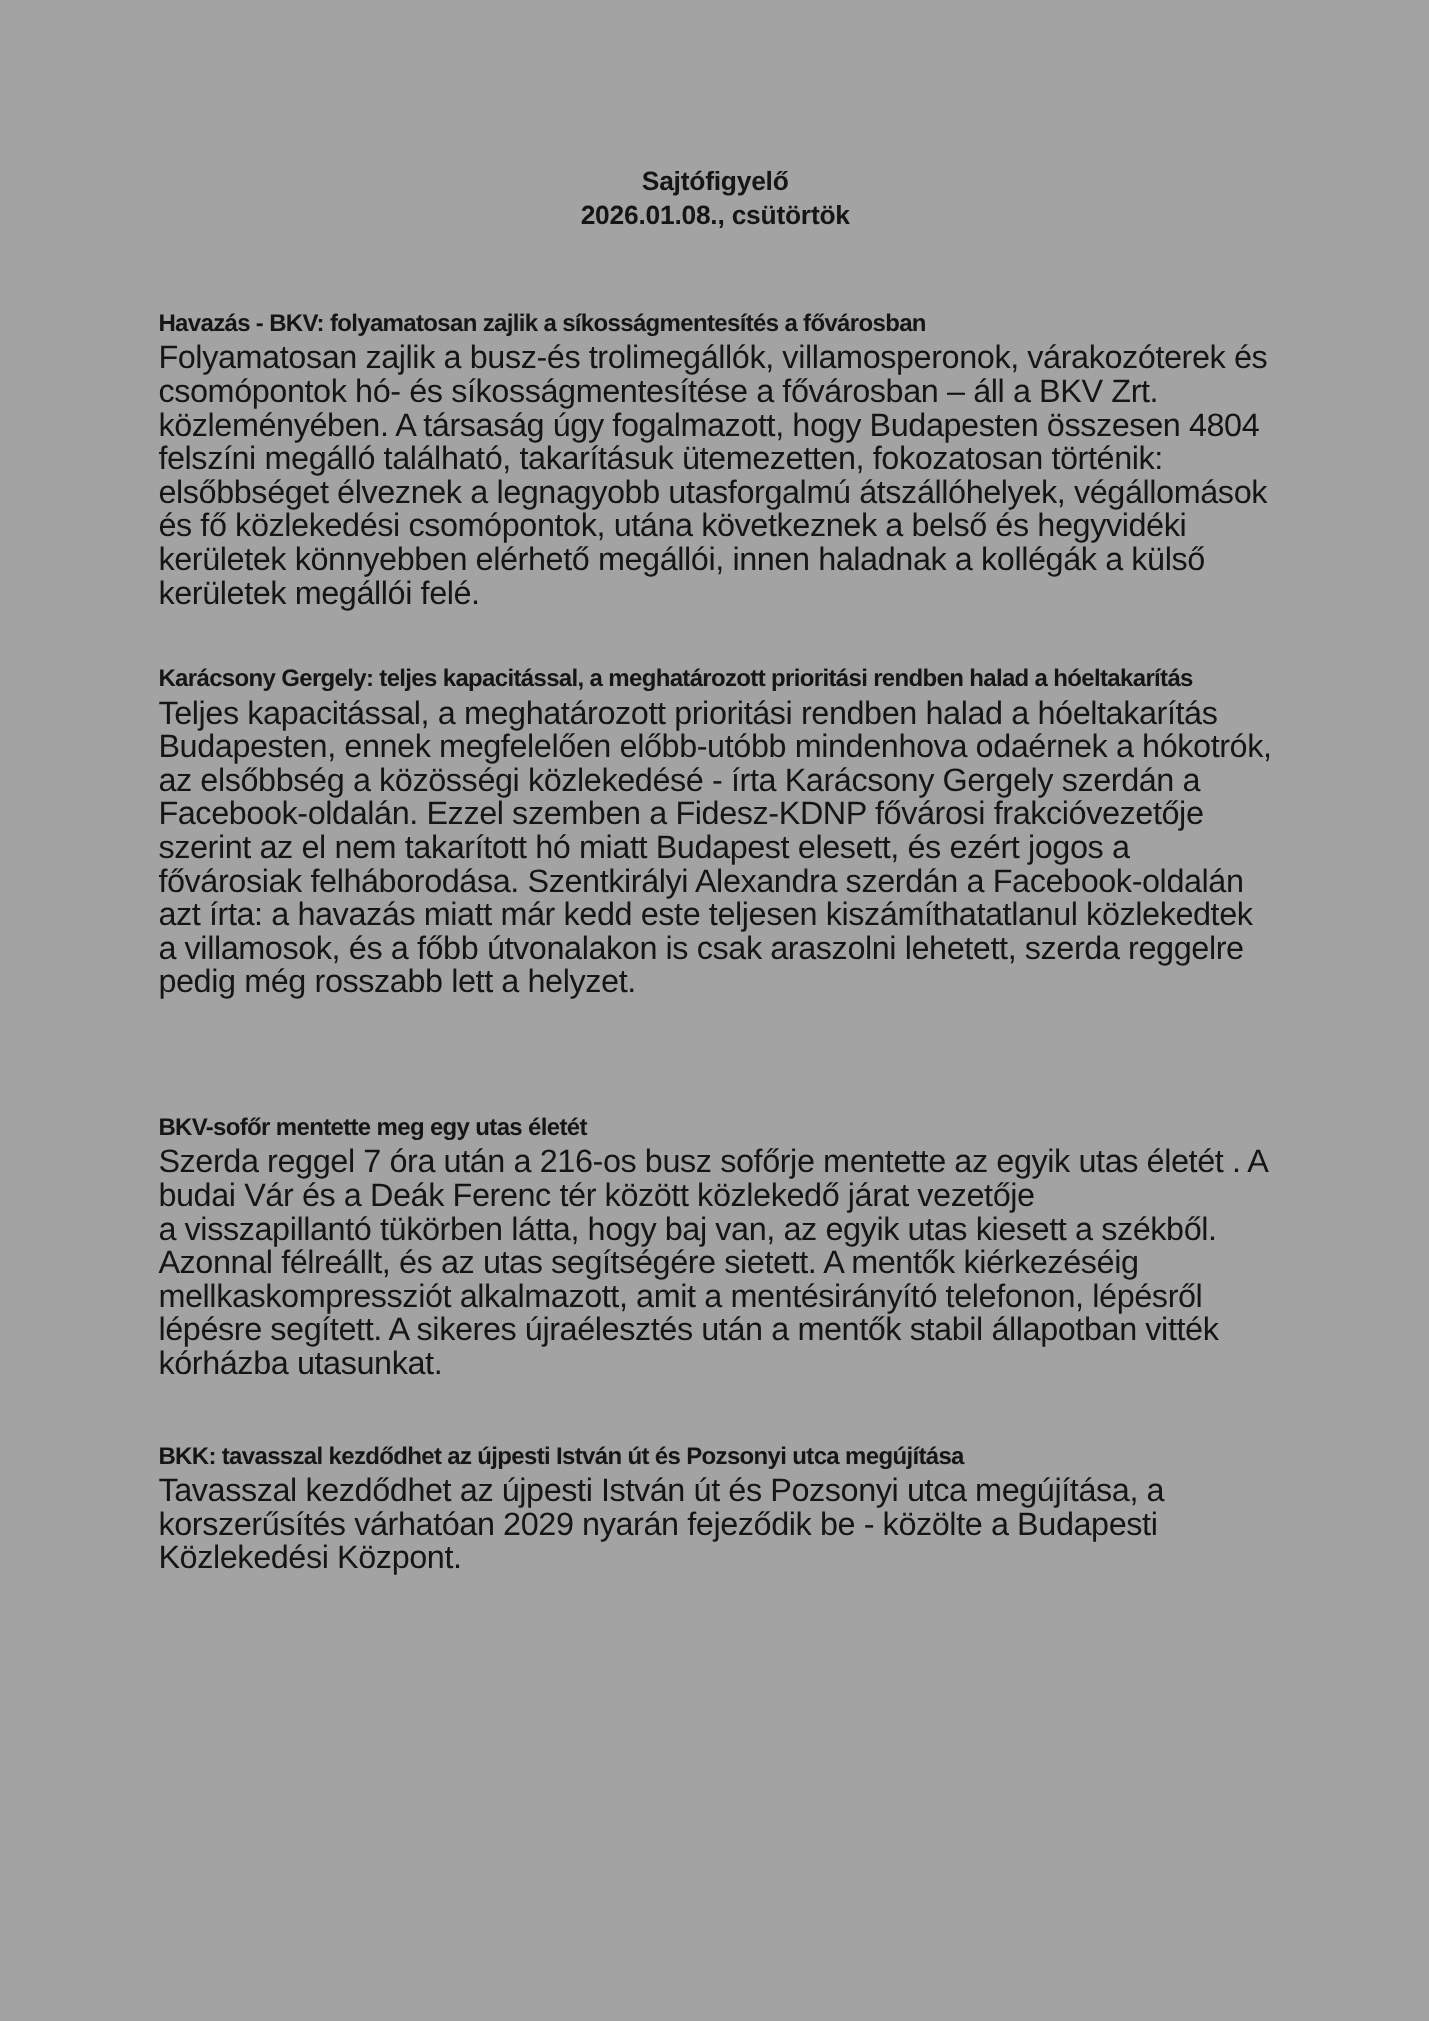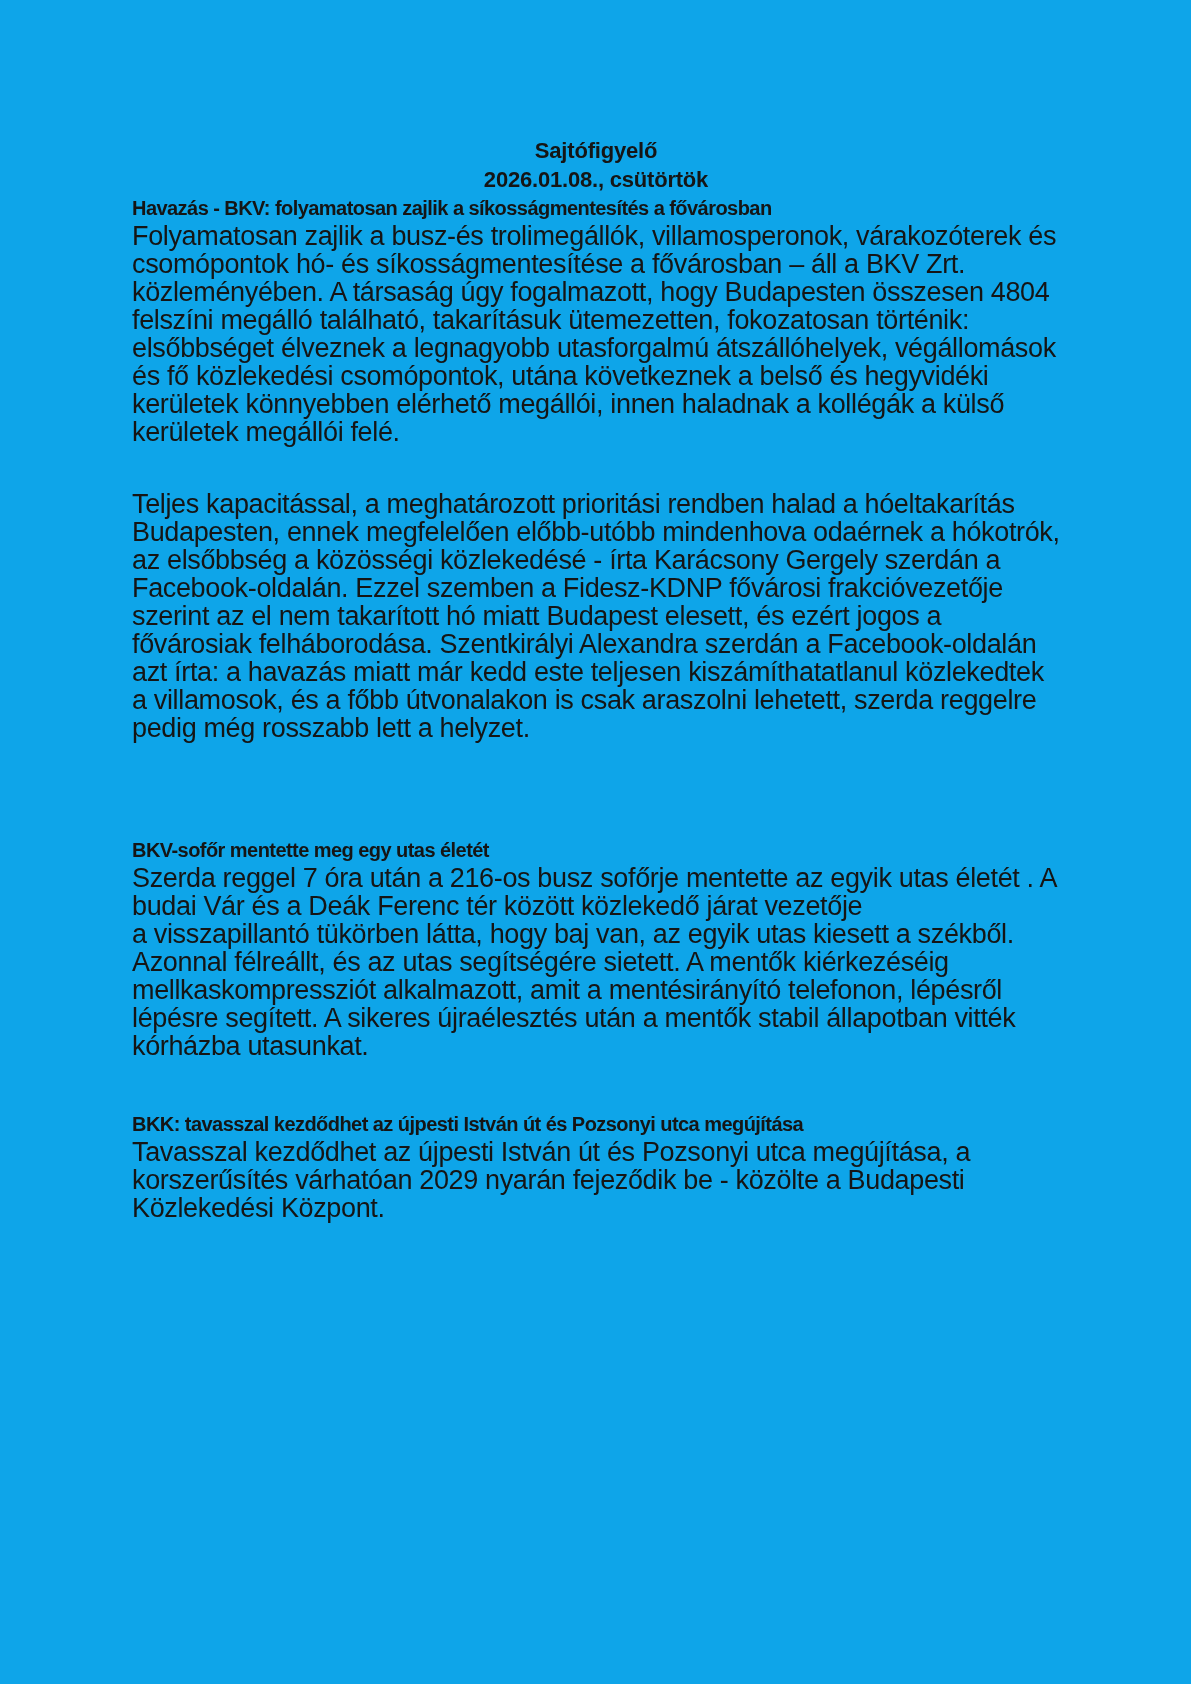--- a/index.html
+++ b/index.html
@@ -12,33 +12,33 @@
     height: 1684px;
     font-family: "Liberation Sans", "DejaVu Sans", sans-serif;
     color: #151515;
     overflow: hidden;
   }
   .page {
     box-sizing: border-box;
     width: 1191px;
     height: 1684px;
     padding: 136px 131px 0 132px;
-    background: #0ea5e9;
+    background: #a3a3a3;
   }
   .title-block {
     text-align: center;
     font-weight: bold;
     font-size: 22px;
     line-height: 29px;
     letter-spacing: -0.2px;
   }
   .section {
     margin: 0;
   }
-  .section-1 { }
+  .section-1 { margin-top: 62px; }
   .section-2 { margin-top: 44px; }
   .section-3 { margin-top: 94px; }
   .section-4 { margin-top: 50px; }
   .section h2 {
     margin: 0;
     font-size: 20px;
     font-weight: bold;
     line-height: 28px;
     letter-spacing: -0.55px;
     white-space: nowrap;
@@ -62,20 +62,21 @@
     <div>Sajtófigyelő</div>
     <div>2026.01.08., csütörtök</div>
   </div>
 
   <div class="section section-1">
     <h2>Havazás - BKV: folyamatosan zajlik a síkosságmentesítés a fővárosban</h2>
     <p>Folyamatosan zajlik a busz-és trolimegállók, villamosperonok, várakozóterek és csomópontok hó- és síkosságmentesítése a fővárosban – áll a BKV Zrt. közleményében. A társaság úgy fogalmazott, hogy Budapesten összesen 4804 felszíni megálló található, takarításuk ütemezetten, fokozatosan történik: elsőbbséget élveznek a legnagyobb utasforgalmú átszállóhelyek, végállomások és fő közlekedési csomópontok, utána következnek a belső és hegyvidéki kerületek könnyebben elérhető megállói, innen haladnak a kollégák a külső kerületek megállói felé.</p>
   </div>
 
   <div class="section section-2">
+    <h2>Karácsony Gergely: teljes kapacitással, a meghatározott prioritási rendben halad a hóeltakarítás</h2>
     <p>Teljes kapacitással, a meghatározott prioritási rendben halad a hóeltakarítás Budapesten, ennek megfelelően előbb-utóbb mindenhova odaérnek a hókotrók, az elsőbbség a közösségi közlekedésé - írta Karácsony Gergely szerdán a Facebook-oldalán. Ezzel szemben a Fidesz-KDNP fővárosi frakcióvezetője szerint az el nem takarított hó miatt Budapest elesett, és ezért jogos a fővárosiak felháborodása. Szentkirályi Alexandra szerdán a Facebook-oldalán azt írta: a havazás miatt már kedd este teljesen kiszámíthatatlanul közlekedtek a villamosok, és a főbb útvonalakon is csak araszolni lehetett, szerda reggelre pedig még rosszabb lett a helyzet.</p>
   </div>
 
   <div class="section section-3">
     <h2>BKV-sofőr mentette meg egy utas életét</h2>
     <p>Szerda reggel 7 óra után a 216-os busz sofőrje mentette az egyik utas életét . A budai Vár és a Deák Ferenc tér között közlekedő járat vezetője
 a visszapillantó tükörben látta, hogy baj van, az egyik utas kiesett a székből. Azonnal félreállt, és az utas segítségére sietett. A mentők kiérkezéséig mellkaskompressziót alkalmazott, amit a mentésirányító telefonon, lépésről lépésre segített. A sikeres újraélesztés után a mentők stabil állapotban vitték kórházba utasunkat.</p>
   </div>
 
   <div class="section section-4">

